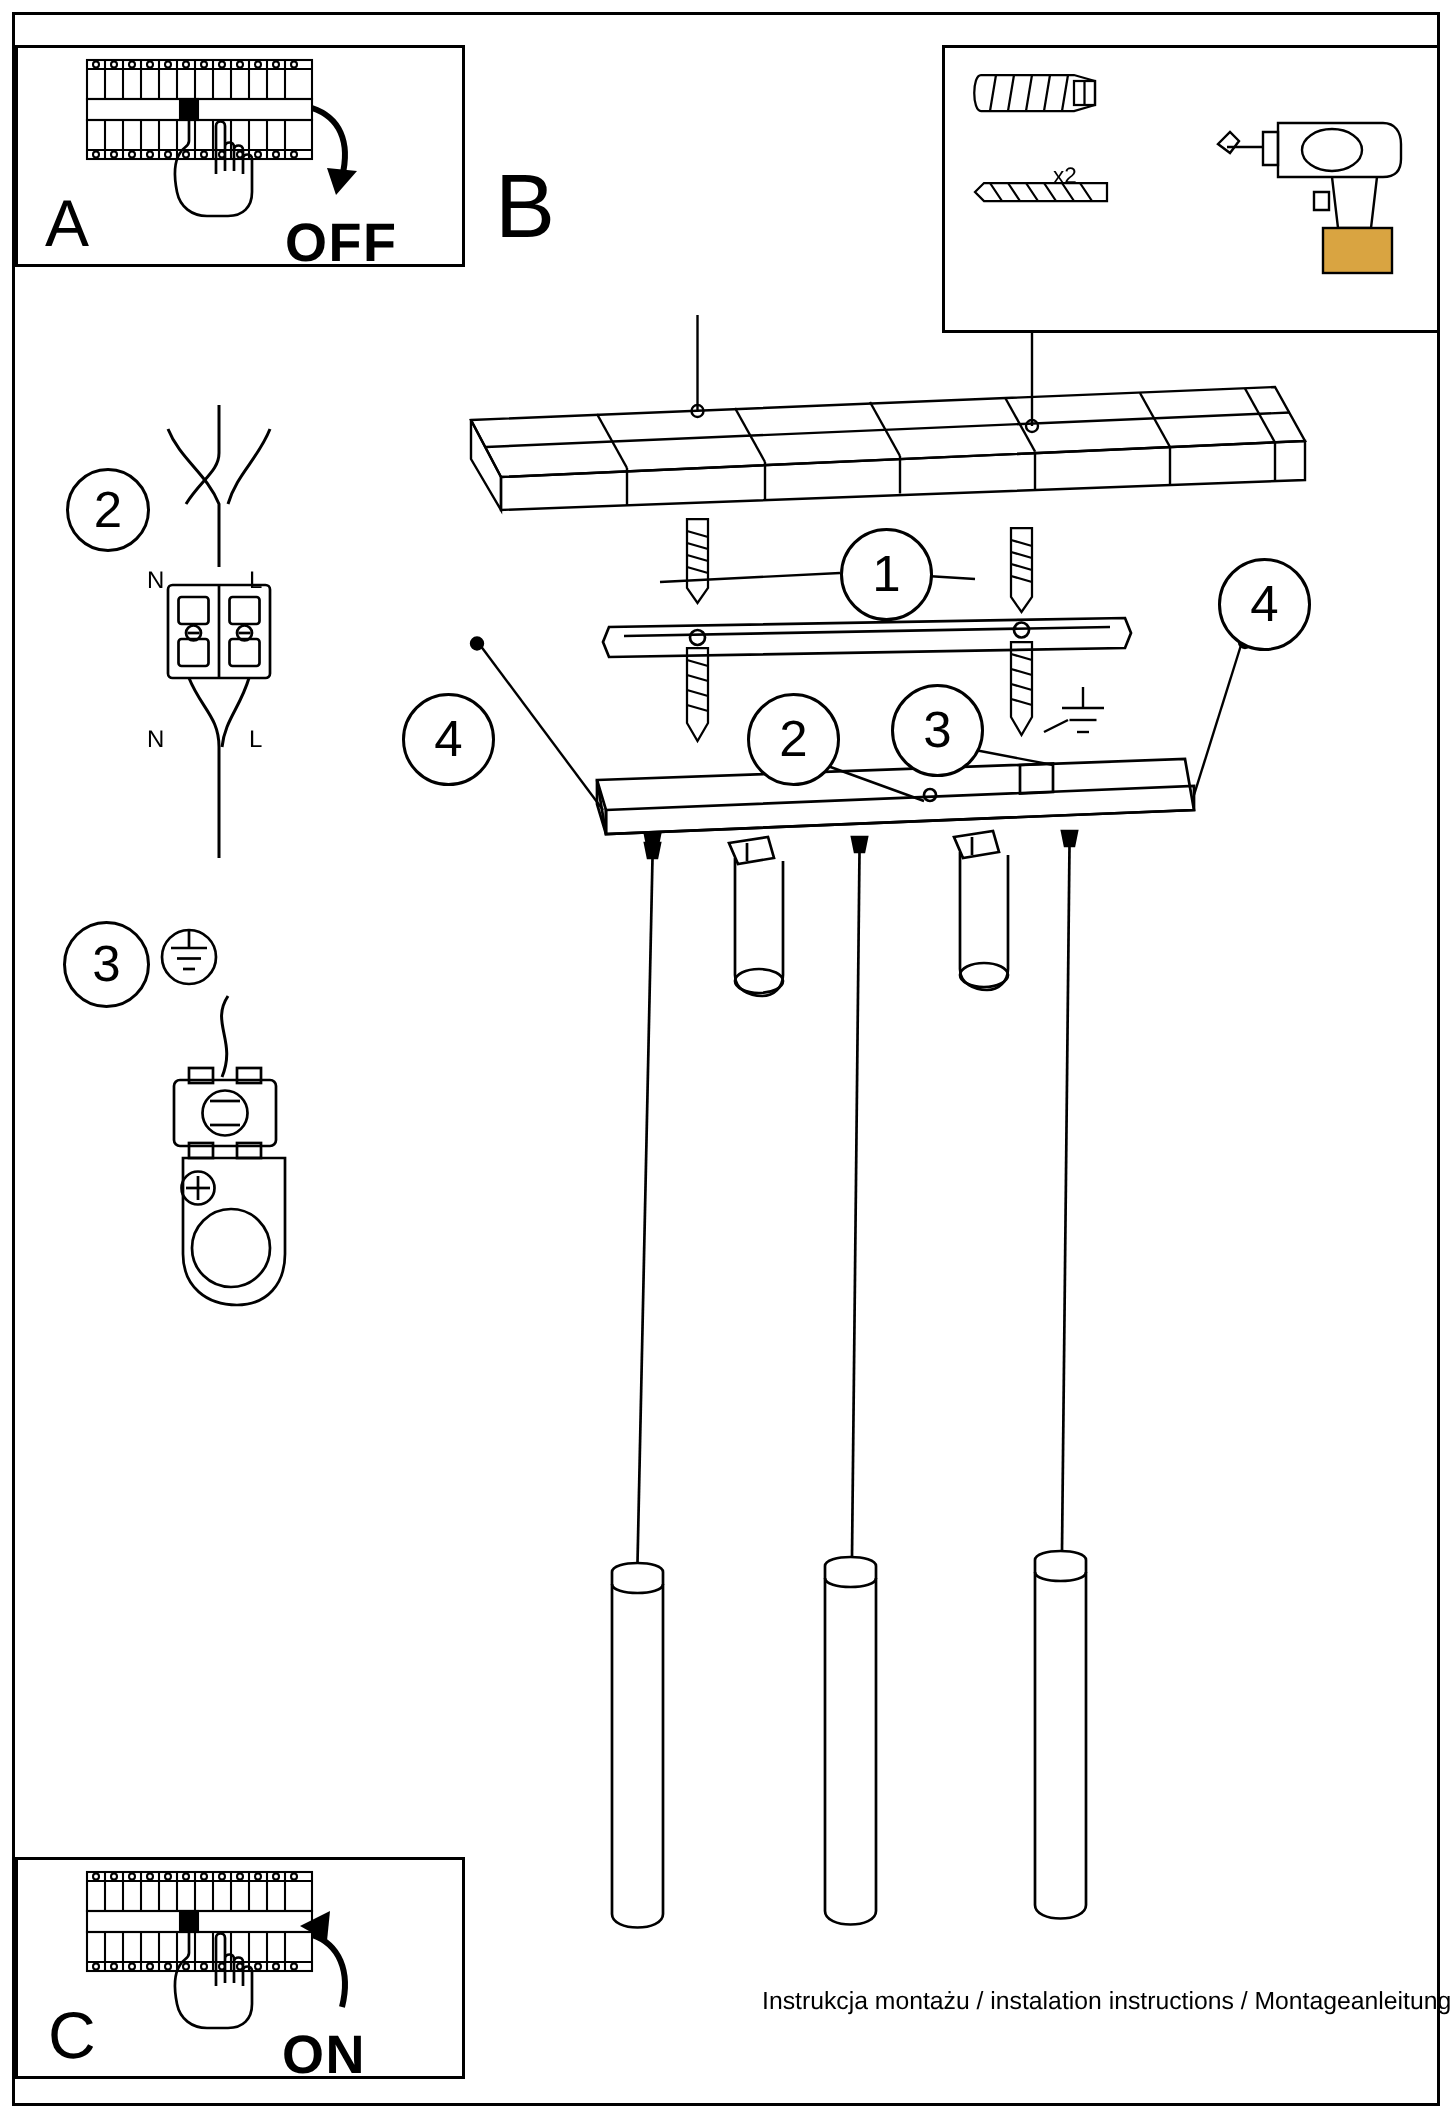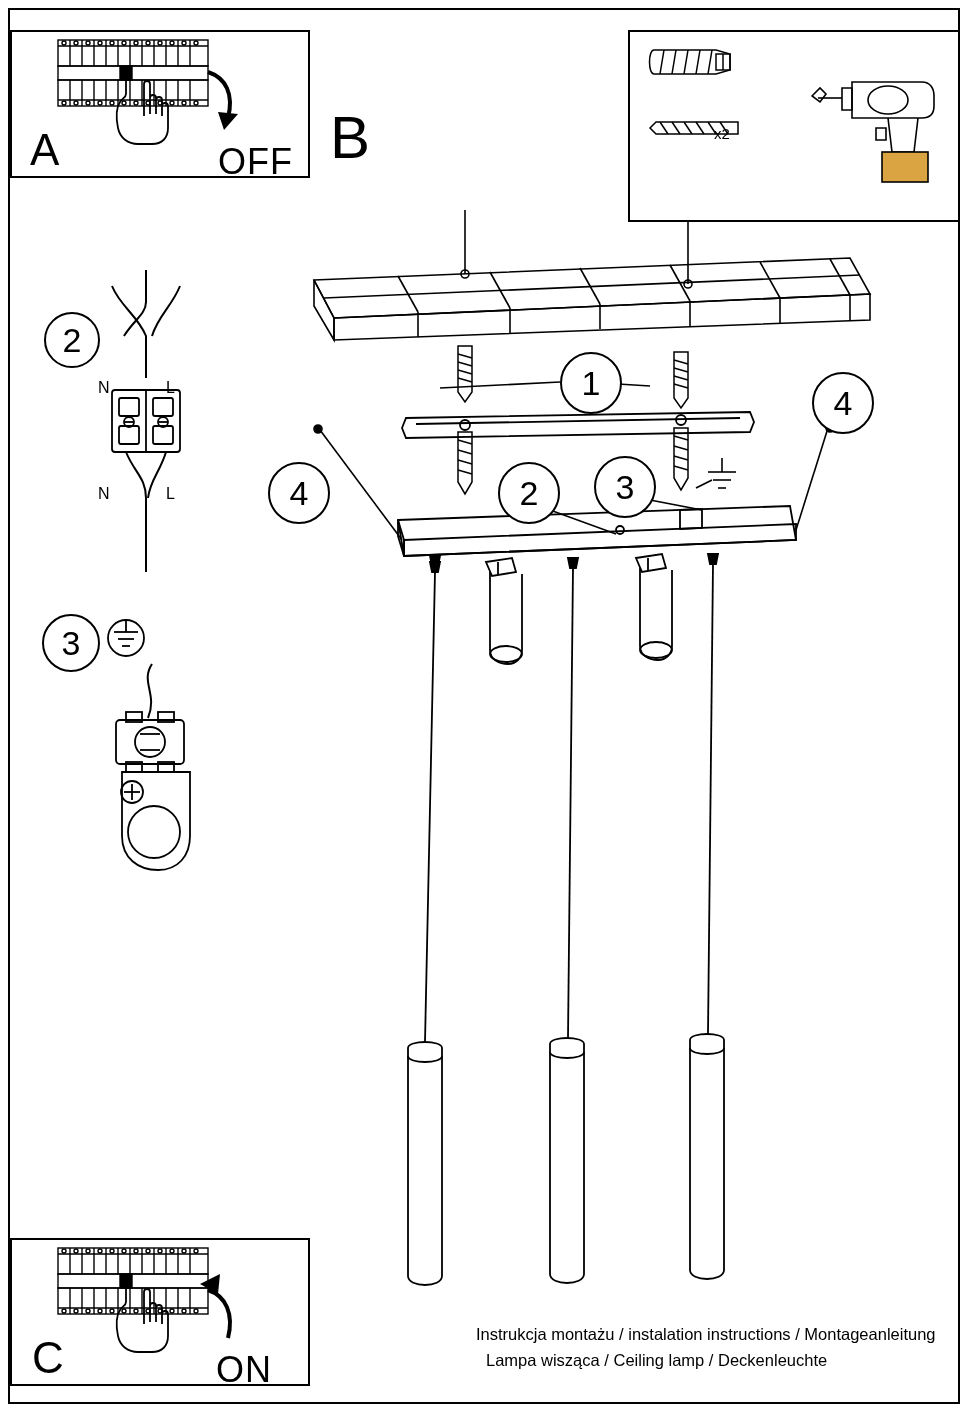--- a/index.html
+++ b/index.html
@@ -43,25 +43,24 @@
   .big-letter {
     position: absolute;
     font-size: 60px;
     font-weight: 400;
     color: #000;
     line-height: 1;
   }
   .word {
     position: absolute;
     font-size: 36px;
-    font-weight: 400;
+    font-weight: 700;
     letter-spacing: 1px;
     color: #000;
     line-height: 1;
-    margin-left: 28px;
   }
   .circ {
     position: absolute;
     border: 2.5px solid #000;
     border-radius: 50%;
     box-sizing: border-box;
     background: #fff;
     display: flex;
     align-items: center;
     justify-content: center;
@@ -192,21 +191,21 @@
         <path d="M182 64 L190 56 L196 62 L190 70 Z"></path>
         <line x1="188" y1="66" x2="212" y2="66"></line>
         <path d="M212 56 L222 56 L222 78 L212 78 Z"></path>
         <path d="M222 50 L292 50 C300 50 304 56 304 64 L304 74 C304 82 300 86 292 86 L222 86 Z"></path>
         <ellipse cx="258" cy="68" rx="20" ry="14"></ellipse>
         <path d="M258 86 L262 120 L284 120 L288 86"></path>
         <rect x="252" y="120" width="46" height="30" fill="#d9a441" stroke="#000"></rect>
         <path d="M246 96 L256 96 L256 108 L246 108 Z"></path>
       </g>
     </svg>
-    <div class="tinytext" style="left:84px; top:78px;margin-top:16px;">x2</div>
+    <div class="tinytext" style="left:72px; top:78px;">x2</div>
   </div>
 
   <div class="big-letter" style="left:330px; top:108px;">B</div>
 
   <div class="circ" style="left:44px; top:312px; width:56px; height:56px;">
     <span>2</span>
   </div>
 
   <svg style="position:absolute; left:90px; top:250px;" width="140" height="330" viewBox="0 0 140 330">
     <g class="ln" stroke-width="2">
@@ -471,16 +470,15 @@
       </g>
       <g>
         <path class="ln" stroke-width="4" d="M216 98 C222 74 214 56 196 50"></path>
         <polygon points="188,44 208,34 206,54" fill="#000"></polygon>
       </g>
     </svg>
     <div class="step-letter" style="left:20px; top:96px;">C</div>
     <div class="word" style="left:176px; top:112px;">ON</div>
   </div>
 
-  <div class="caption" style="left:476px; top:1322px;">Instrukcja montażu / instalation instructions / Montageanleitung</div>
-  <div class="caption" style="left:486px; top:1348px;">Lampa wisząca / Ceiling lamp / Deckenleuchte</div>
+  <div class="caption" style="left:508px; top:1322px;">Instrukcja montażu / instalation instructions / Montageanleitung</div>
 
 </div>
 
 </body></html>

